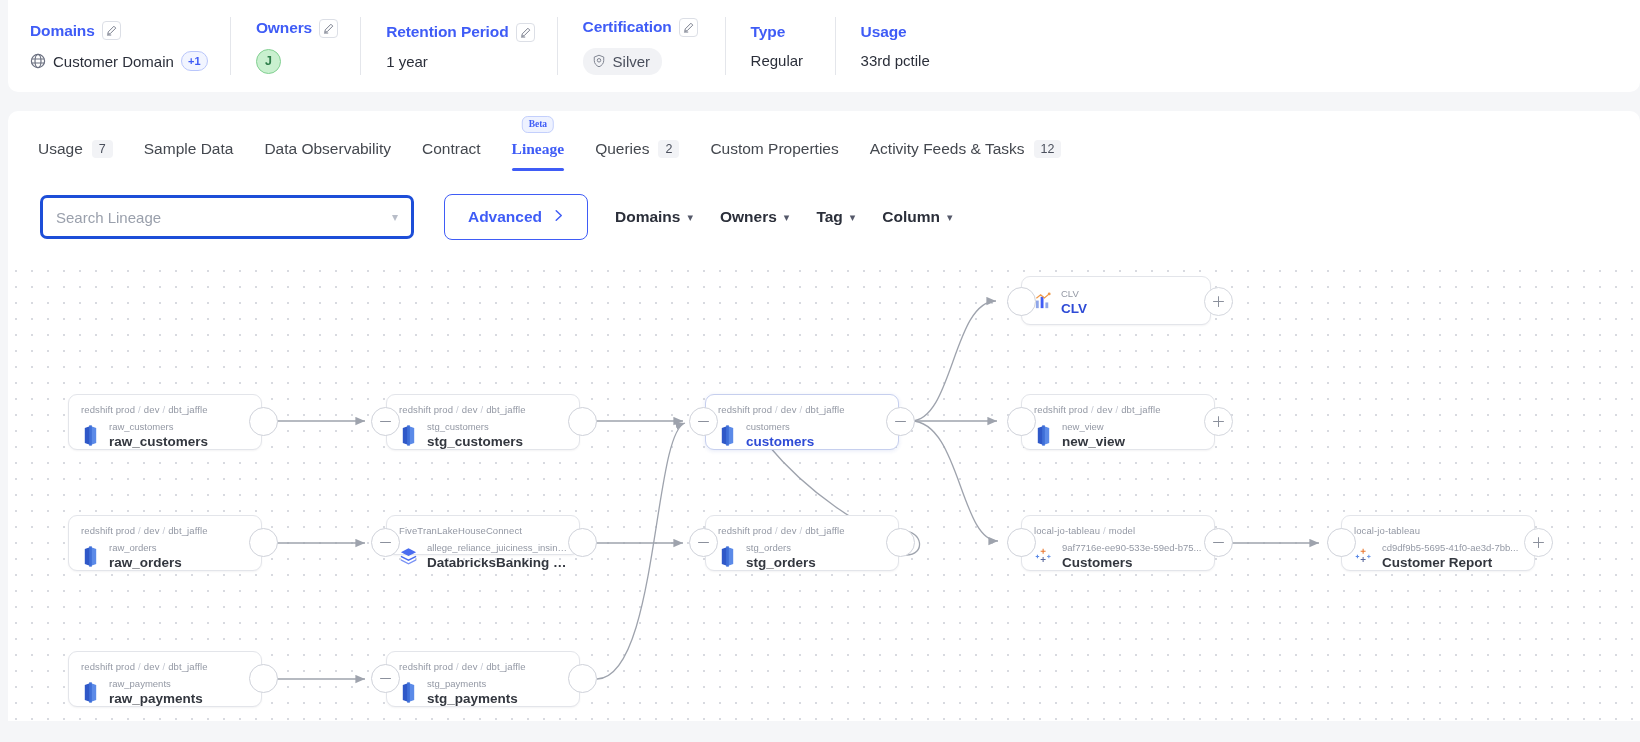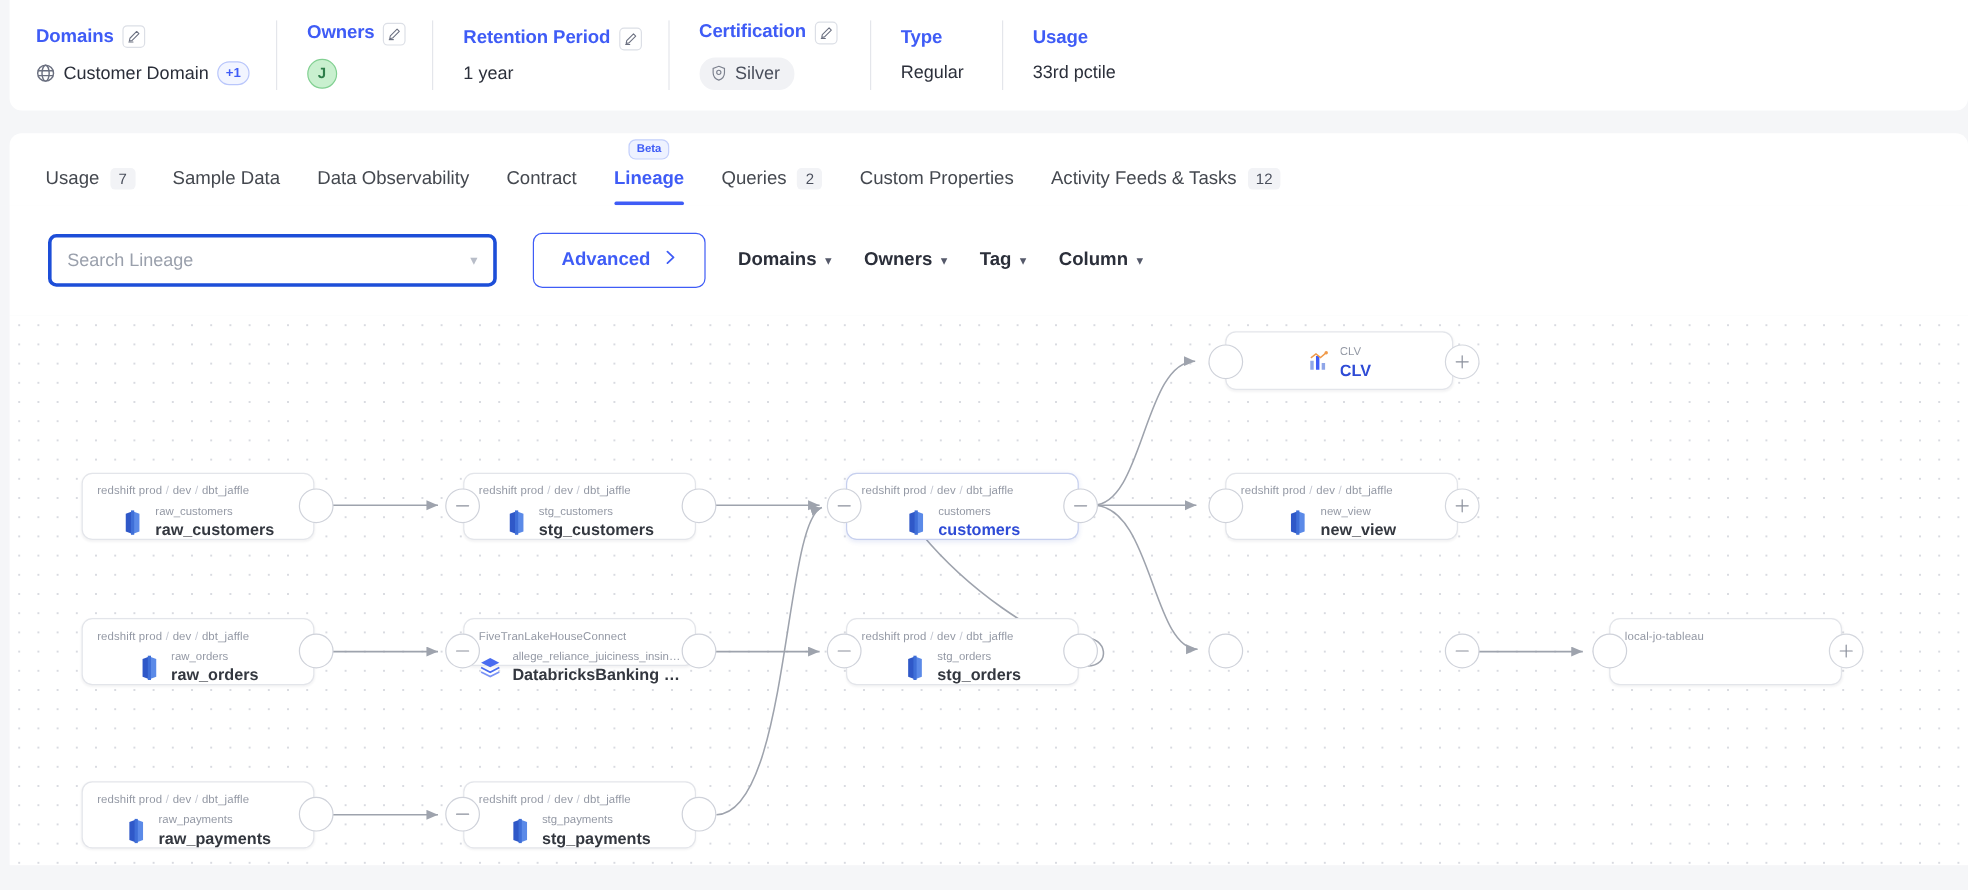--- a/index.html
+++ b/index.html
@@ -70,21 +70,21 @@
   .tabs-bar {
     position: absolute; left: 8px; top: 111px; width: 1632px; height: 60px;
     background: #ffffff; border-radius: 10px 10px 0 0;
     display: flex; align-items: flex-end; padding-left: 30px;
   }
   .tab {
     position: relative; display: flex; align-items: center; gap: 9px;
     padding: 0 0 13px 0; margin-right: 31px;
     font-size: 15.5px; color: #44484f; cursor: pointer; white-space: nowrap;
   }
-  .tab.active { color: #3f5cf6; font-weight: bold; }
+  .tab.active { color: #3f5cf6; font-weight: bold; font-family: Liberation Serif, serif; }
   .tab.active::after {
     content: ""; position: absolute; left: 0; right: 0; bottom: 0;
     height: 3px; background: #3f5cf6; border-radius: 2px;
   }
   .tab-count {
     background: #f2f3f6; border-radius: 4px; padding: 2px 7px;
     font-size: 12.5px; color: #4a4f5c; font-weight: normal;
   }
   .beta-badge {
     position: absolute; top: -24px; left: 50%; transform: translateX(-50%);
@@ -135,21 +135,21 @@
     border: 1px solid #e3e5ea; border-radius: 9px;
     box-shadow: 0 1px 2px rgba(20,20,40,.05);
     padding: 9px 12px 10px 12px;
   }
   .node .crumb {
     font-size: 9.5px; color: #9398a4; letter-spacing: .1px;
     white-space: nowrap; overflow: hidden; text-overflow: ellipsis;
     margin-bottom: 6px;
   }
   .node .crumb .sep { color: #c3c7d1; padding: 0 3px; }
-  .node .body { display: flex; align-items: center; gap: 9px; justify-content: center; }
+  .node .body { display: flex; align-items: center; gap: 9px; }
   .node .txt { min-width: 0; }
   .node .sub {
     font-size: 9.5px; color: #9398a4; line-height: 12px;
     white-space: nowrap; overflow: hidden; text-overflow: ellipsis;
   }
   .node .ttl {
     font-size: 13.5px; font-weight: bold; color: #33373f; line-height: 17px;
     white-space: nowrap; overflow: hidden; text-overflow: ellipsis;
   }
   .node .ttl.hl { color: #2e4bd6; }
@@ -528,27 +528,62 @@
         <span class="sub" style="display:block">stg_orders</span>
         <span class="ttl" style="display:block">stg_orders</span>
       </span>
     </div>
   </div>
   <div class="handle" style="left:681px; top:265px;">
       <span class="dash"></span>
     </div>
   <div class="handle blank" style="left:878px; top:265px;"></div>
 
+  <div class="node" style="left:1013px; top:252px; width:194px; height:56px;">
+    <div class="crumb">local-jo-tableau<span class="sep">/</span>model</div>
+    <div class="body">
+      <span class="glyph">
+        <svg width="19" height="19" viewBox="0 0 20 20">
+            <g stroke-width="1.1">
+              <path d="M9.6 3v5.2M7 5.6h5.2" stroke="#e8762d"></path>
+              <path d="M3.6 9.3v3.6M1.8 11.1h3.6" stroke="#5b8ae8"></path>
+              <path d="M15.6 9.3v3.6M13.8 11.1h3.6" stroke="#7199e6"></path>
+              <path d="M9.6 11.6v5.2M7 14.2h5.2" stroke="#5b6b9e"></path>
+            </g>
+          </svg>
+      </span>
+      <span class="txt">
+        <span class="sub" style="display:block">9af7716e-ee90-533e-59ed-b75...</span>
+        <span class="ttl" style="display:block">Customers</span>
+      </span>
+    </div>
+  </div>
   <div class="handle blank" style="left:999px; top:265px;"></div>
   <div class="handle" style="left:1196px; top:265px;">
       <span class="dash"></span>
     </div>
 
   <div class="node" style="left:1333px; top:252px; width:194px; height:56px;">
     <div class="crumb">local-jo-tableau</div>
+    <div class="body">
+      <span class="glyph">
+        <svg width="19" height="19" viewBox="0 0 20 20">
+            <g stroke-width="1.1">
+              <path d="M9.6 3v5.2M7 5.6h5.2" stroke="#e8762d"></path>
+              <path d="M3.6 9.3v3.6M1.8 11.1h3.6" stroke="#5b8ae8"></path>
+              <path d="M15.6 9.3v3.6M13.8 11.1h3.6" stroke="#7199e6"></path>
+              <path d="M9.6 11.6v5.2M7 14.2h5.2" stroke="#5b6b9e"></path>
+            </g>
+          </svg>
+      </span>
+      <span class="txt">
+        <span class="sub" style="display:block">cd9df9b5-5695-41f0-ae3d-7bb...</span>
+        <span class="ttl" style="display:block">Customer Report</span>
+      </span>
+    </div>
   </div>
   <div class="handle blank" style="left:1319px; top:265px;"></div>
   <div class="handle plus" style="left:1516px; top:265px;">
       <span class="plusglyph"></span>
     </div>
 
   <div class="node" style="left:60px; top:388px; width:194px; height:56px;">
     <div class="crumb">redshift prod<span class="sep">/</span>dev<span class="sep">/</span>dbt_jaffle</div>
     <div class="body">
       <span class="glyph">

